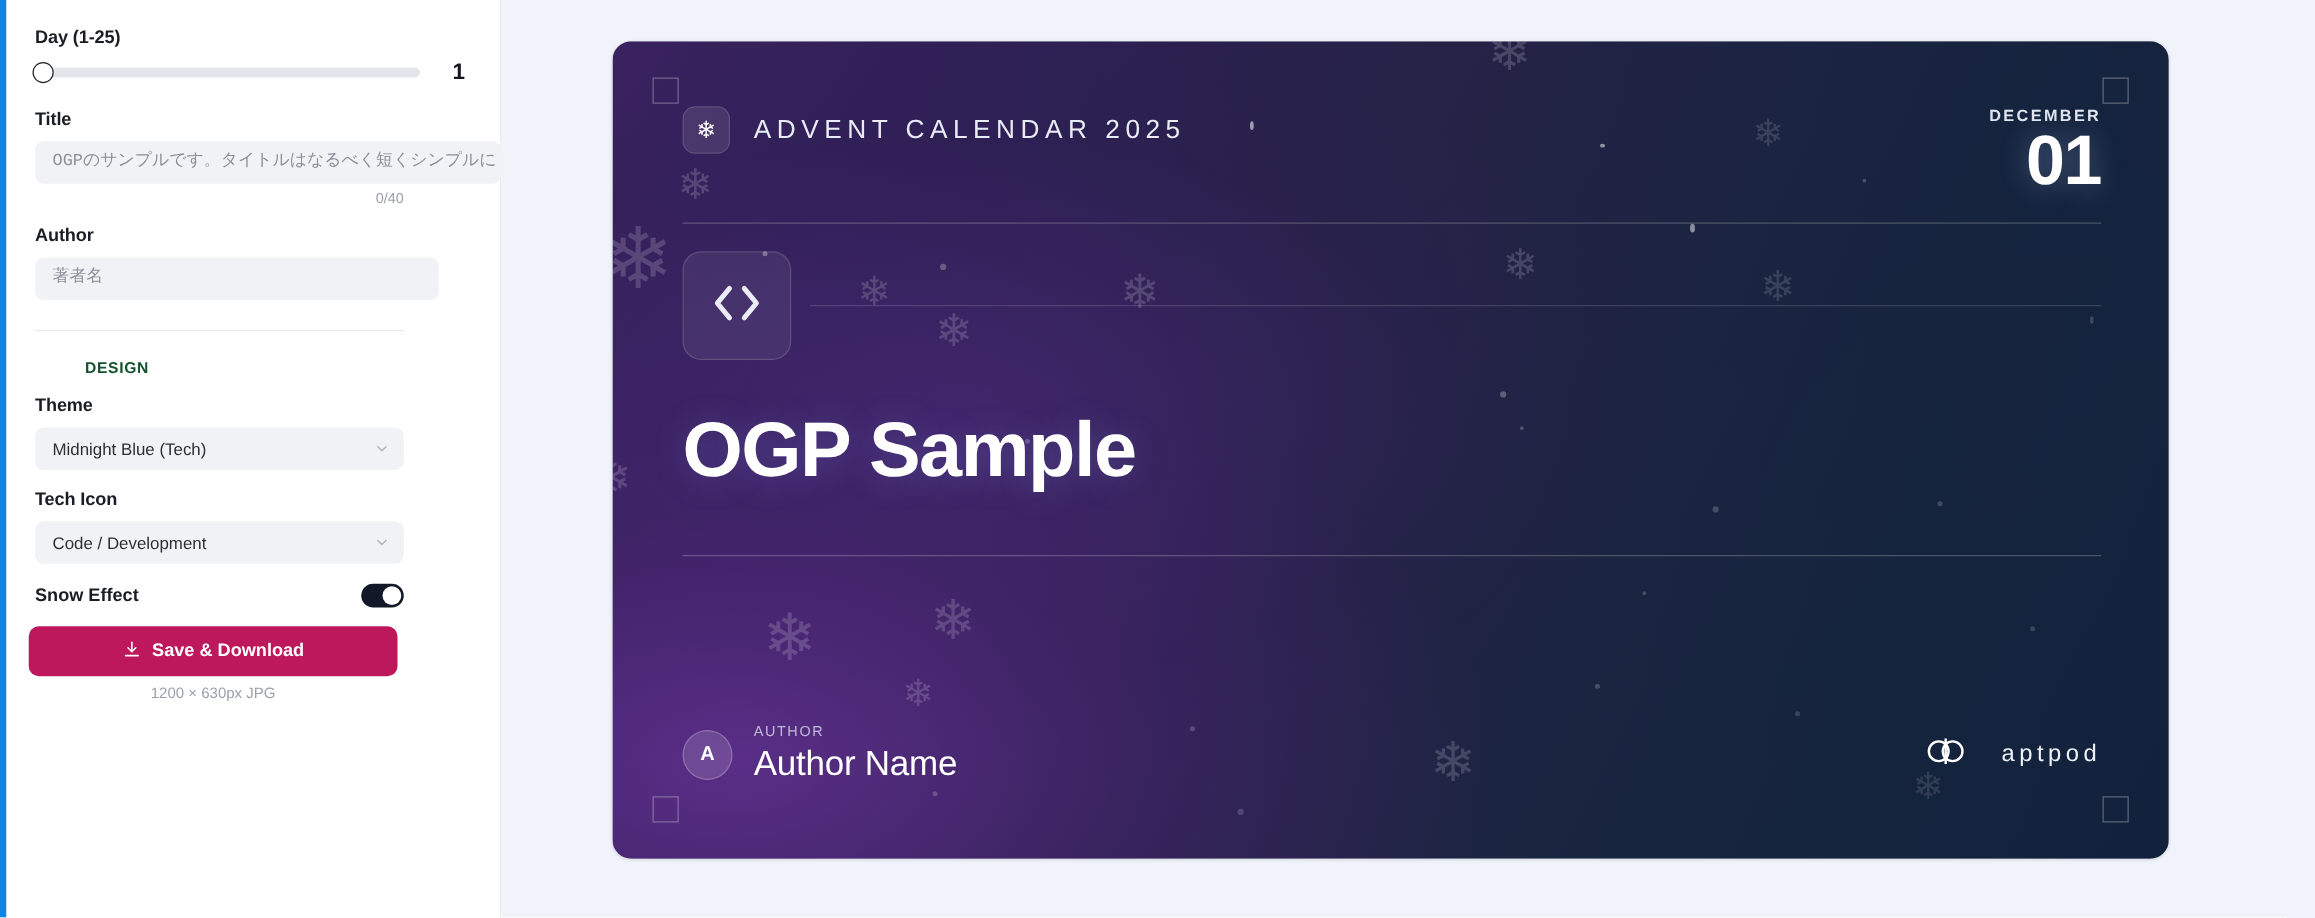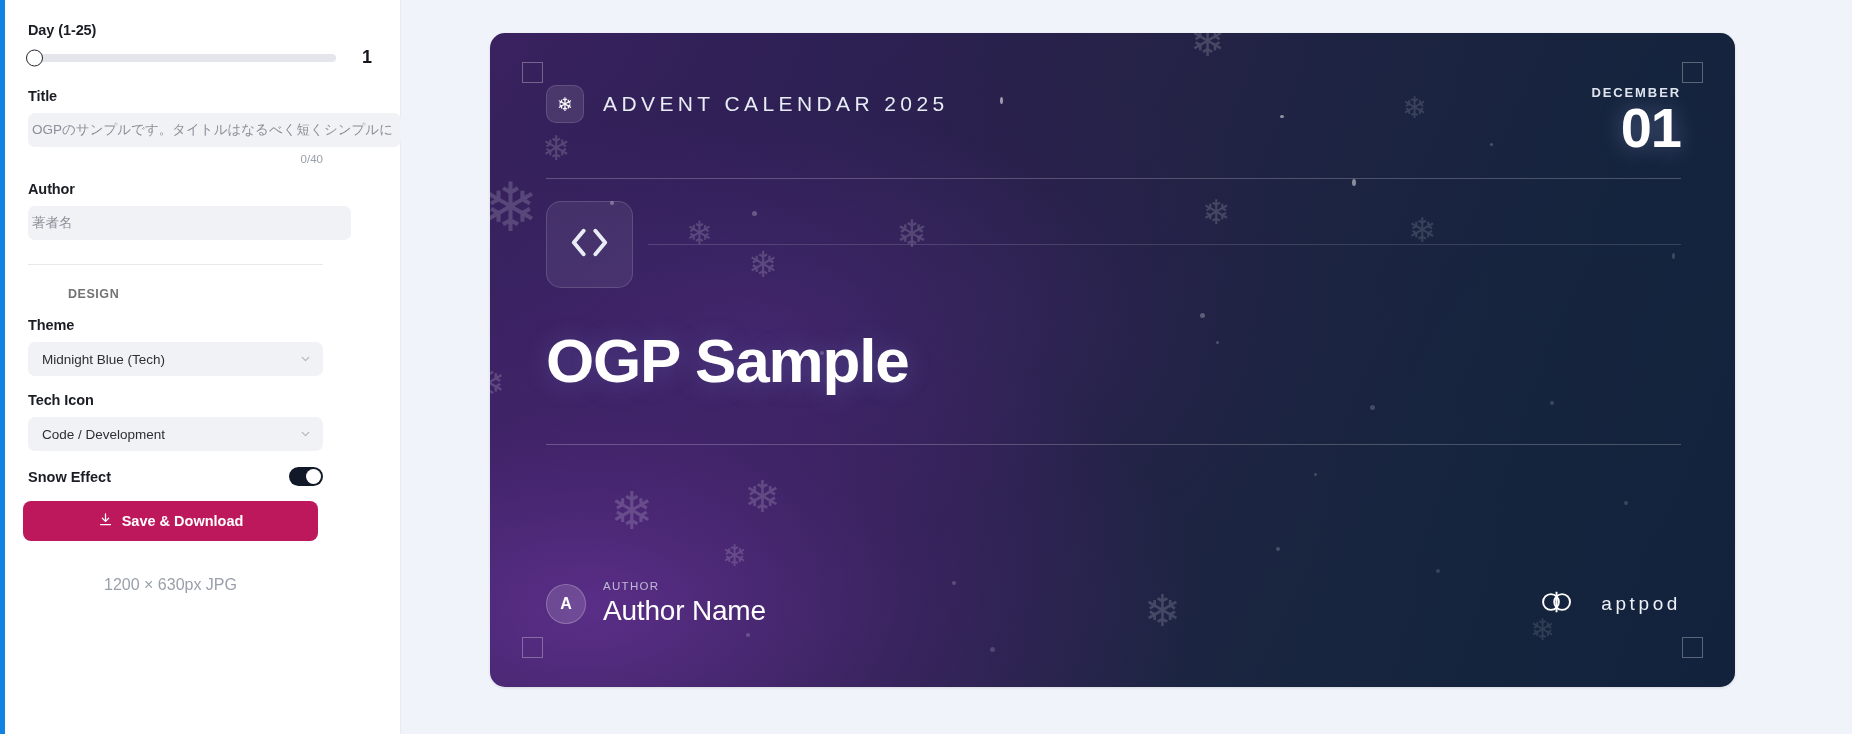--- a/index.html
+++ b/index.html
@@ -62,24 +62,24 @@
     min-width: 18px; text-align: right;
   }
 
   
   .text-input {
     display: block;
     height: 34px;
     background: #f1f2f5;
     border: none;
     border-radius: 7px;
-    padding: 0 4px;
+    padding: 0 14px;
     font-size: 13.5px;
     color: #8b8f99;
-    font-family: Liberation Sans, sans-serif;
+    font-family: Liberation Mono, monospace;
     line-height: 34px;
     white-space: nowrap;
     overflow: hidden;
   }
   .title-input { width: 373px; margin-left: 0; }
   .author-input { width: 323px; }
 
   .counter {
     width: 295px;
     text-align: right;
@@ -92,21 +92,21 @@
     width: 295px;
     height: 1px;
     background: #e6e8ec;
     margin: 24px 0 22px 0;
   }
 
   .section-title {
     font-size: 12.5px;
     font-weight: 700;
     letter-spacing: 0.55px;
-    color: #737373;
+    color: #14532d;
     margin-bottom: 16px;
     padding-left: 40px;
   }
 
   
   .select {
     position: relative;
     width: 295px; height: 34px;
     background: #f1f2f5;
     border-radius: 7px;
@@ -158,24 +158,24 @@
     font-size: 14.5px;
     font-weight: 700;
     font-family: "Liberation Sans", sans-serif;
     display: flex; align-items: center; justify-content: center;
     gap: 9px;
     cursor: pointer;
   }
   .save-btn svg { width: 15px; height: 15px; }
   .save-meta {
     position: absolute;
-    left: 23px; top: 576px;
+    left: 23px; top: 547px;
     width: 295px;
     text-align: center;
-    font-size: 16px;
+    font-size: 12px;
     color: #9aa0ab;
   }
 
   
   .main {
     flex: 1 1 auto;
     background: #f0f3f9;
     position: relative;
   }
 

